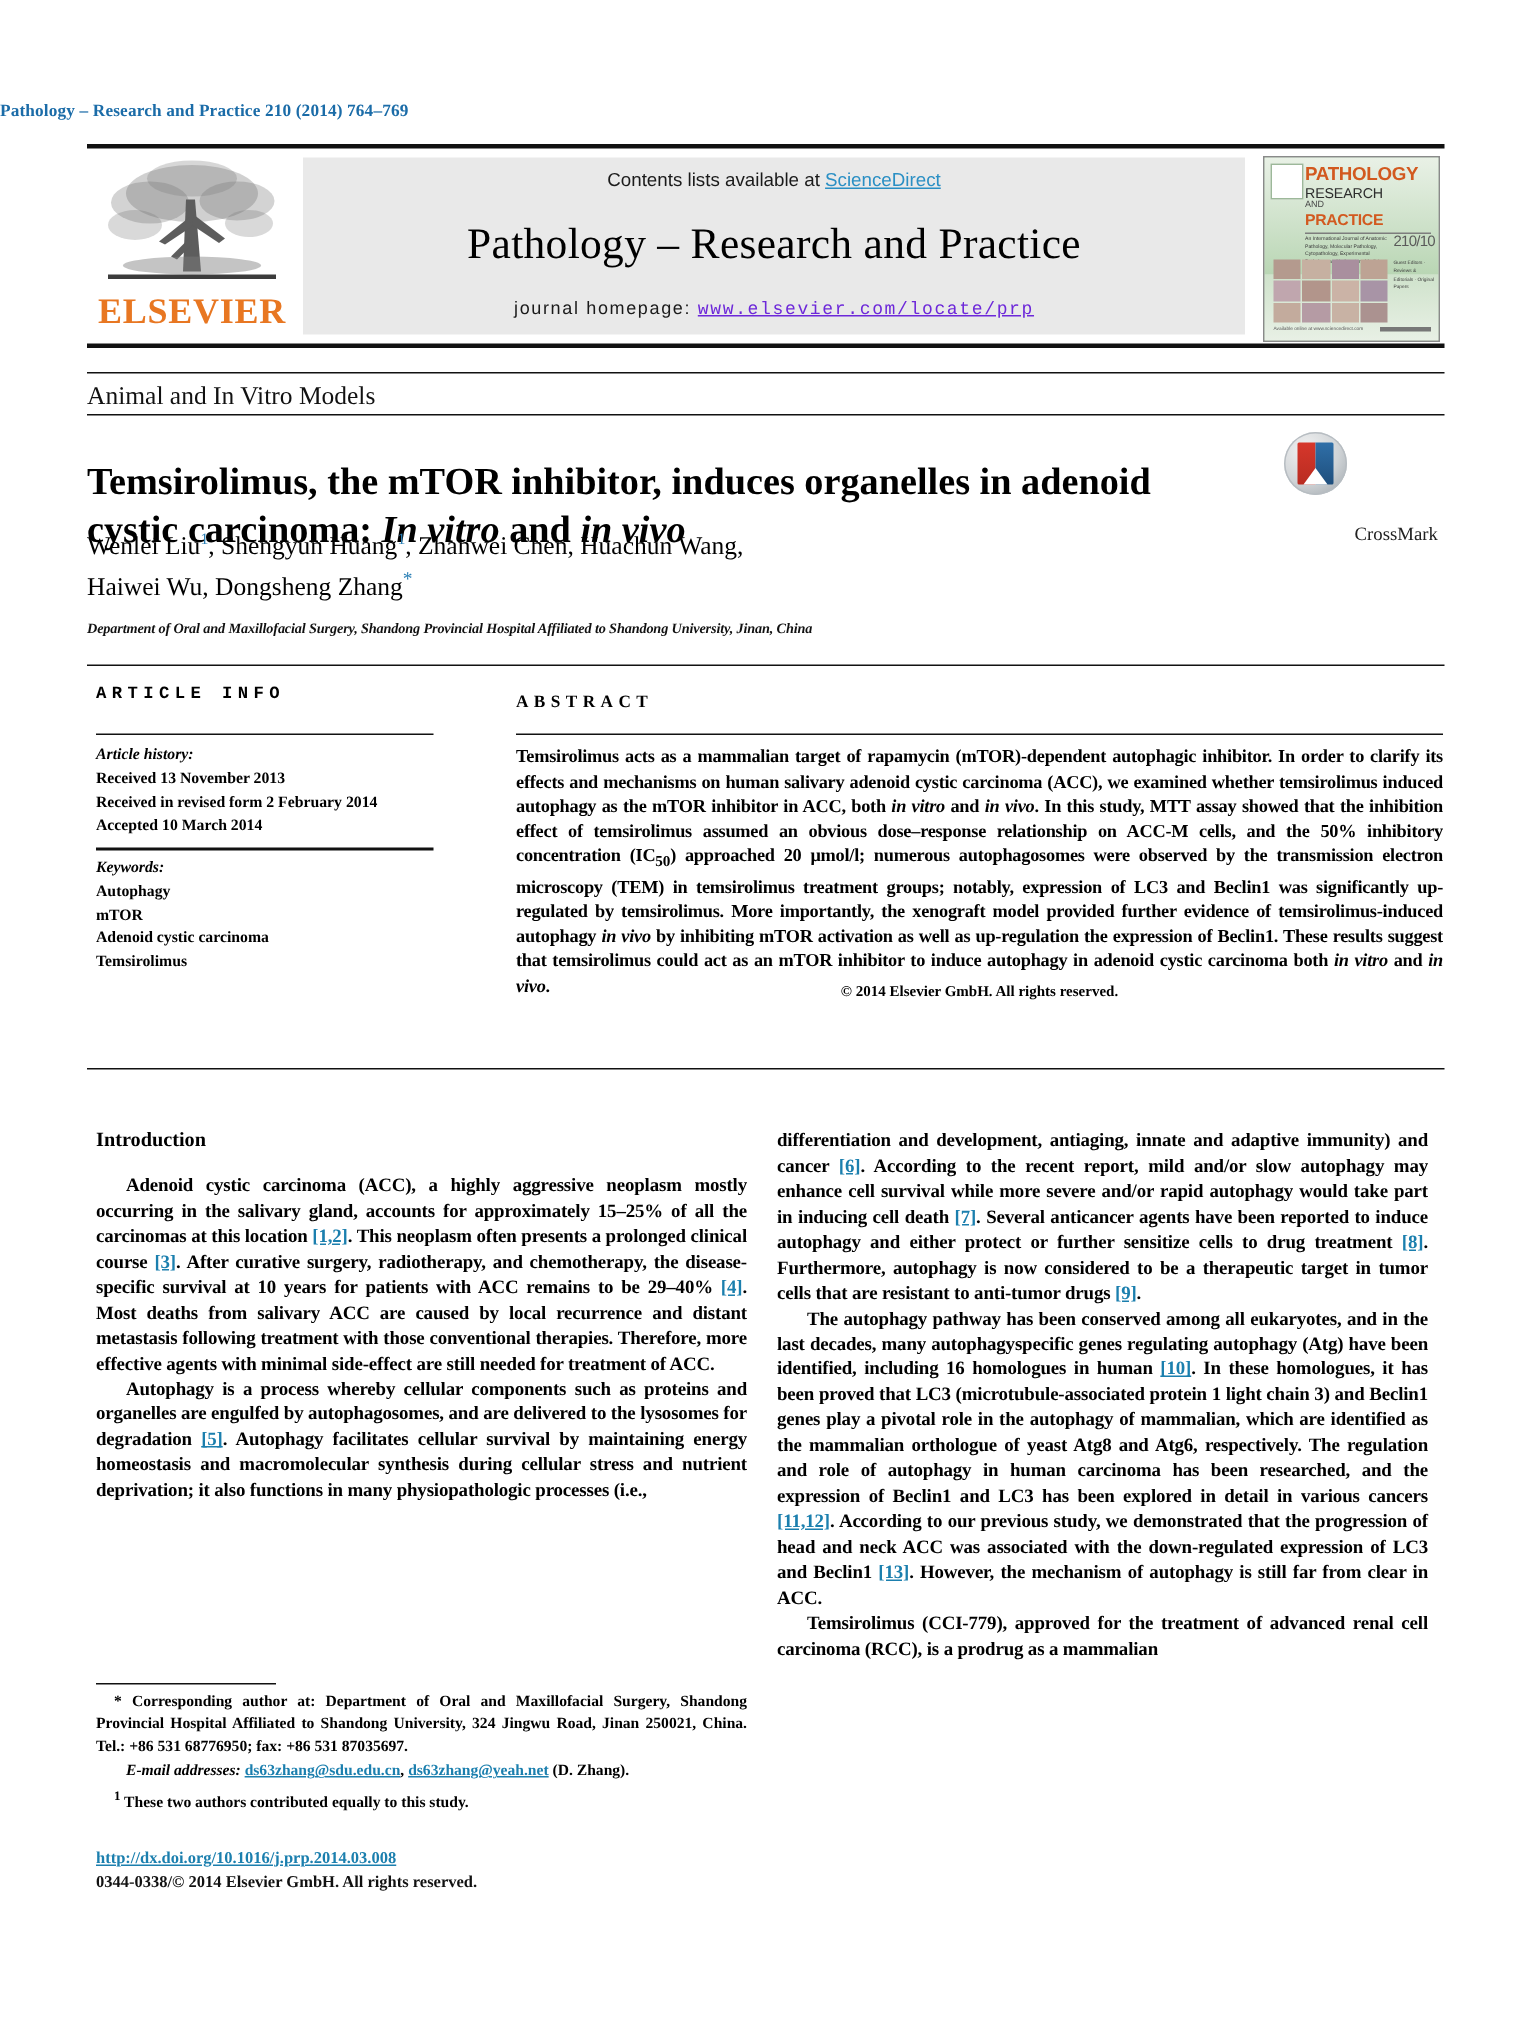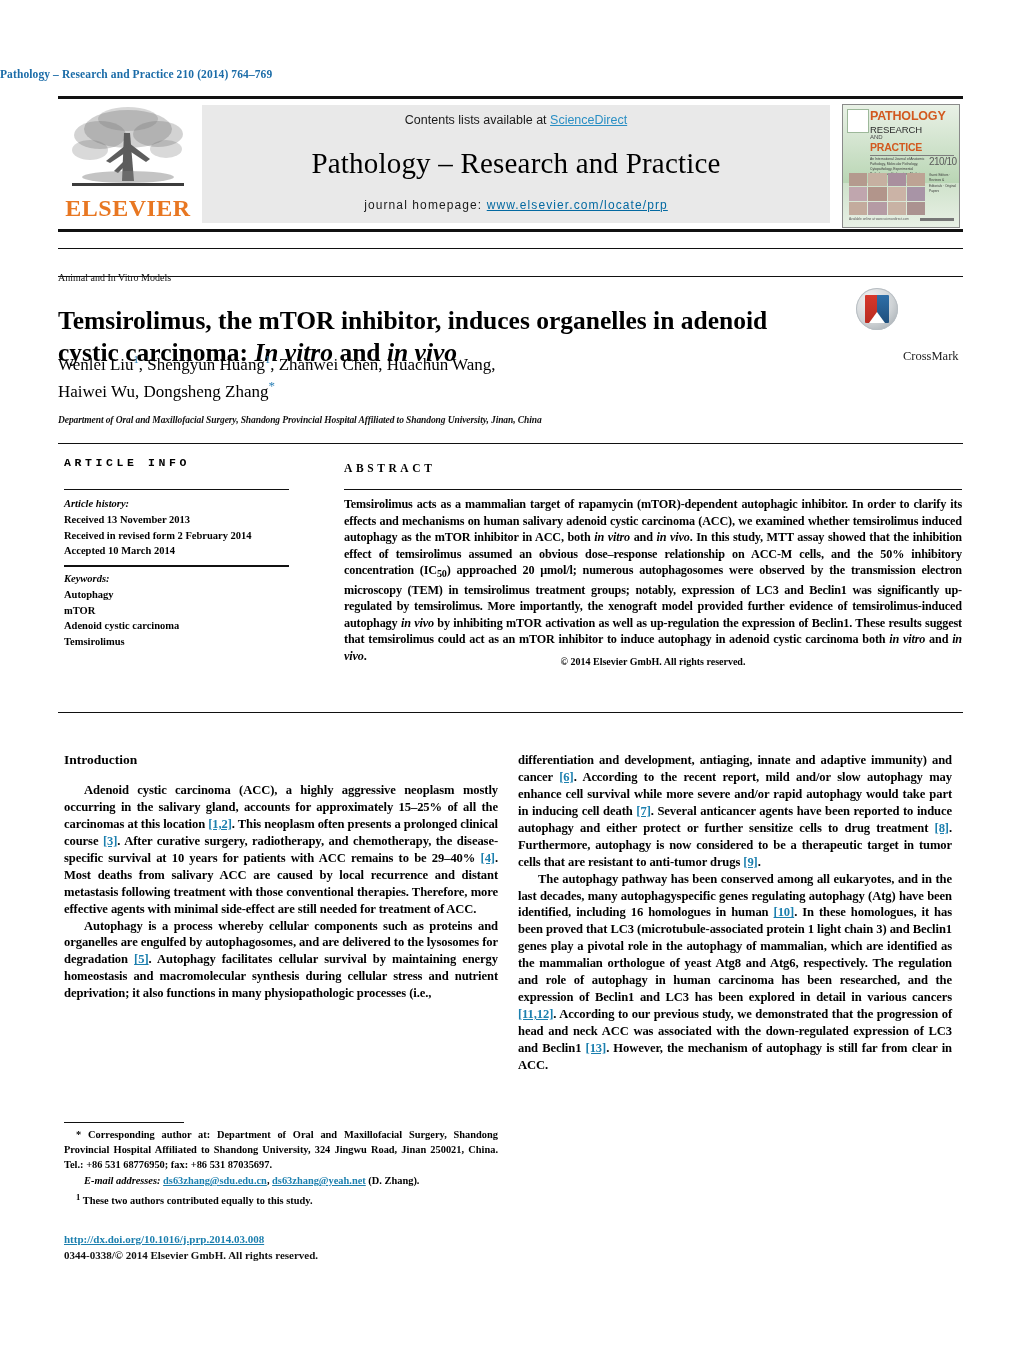--- a/index.html
+++ b/index.html
@@ -90,21 +90,21 @@
   }
   .banner-home {
     position: absolute;
     left: 0; top: 93px; width: 628px;
     text-align: center;
     font-family: "Liberation Sans", sans-serif;
     font-size: 12px;
     letter-spacing: 1.1px;
     color: #1a1a1a;
   }
-  .banner-home .url { color: #0369a1; }
+  .banner-home .url { color: #6d28d9; font-family: Liberation Mono, monospace; }
 
   
   .cover {
     position: absolute;
     left: 842px; top: 104px;
     width: 118px; height: 124px;
     border: 1px solid #8a8a8a;
     background: #cfe3cd;
     box-sizing: border-box;
     overflow: hidden;
@@ -182,22 +182,22 @@
   }
 
   
   .section-rule-top {
     position: absolute;
     left: 58px; top: 248px; width: 905px;
     border-top: 1px solid #111;
   }
   .section-label {
     position: absolute;
-    left: 58px; top: 272px;
-    font-size: 10px;
+    left: 58px; top: 254px;
+    font-size: 17px;
     font-family: "Liberation Serif", serif;
     color:#111;
   }
   .section-rule-bot {
     position: absolute;
     left: 58px; top: 276px; width: 905px;
     border-top: 1px solid #111;
   }
 
   
@@ -494,20 +494,21 @@
 
   <div class="col-left">
     <h2 class="body-head">Introduction</h2>
     <p class="body-p"><span>Adenoid cystic carcinoma (ACC), a highly aggressive neoplasm mostly occurring in the salivary gland, accounts for approximately 15–25% of all the carcinomas at this location </span><a class="ref" href="#">[1,2]</a><span>. This neoplasm often presents a prolonged clinical course </span><a class="ref" href="#">[3]</a><span>. After curative surgery, radiotherapy, and chemotherapy, the disease-specific survival at 10 years for patients with ACC remains to be 29–40% </span><a class="ref" href="#">[4]</a><span>. Most deaths from salivary ACC are caused by local recurrence and distant metastasis following treatment with those conventional therapies. Therefore, more effective agents with minimal side-effect are still needed for treatment of ACC.</span></p>
     <p class="body-p"><span>Autophagy is a process whereby cellular components such as proteins and organelles are engulfed by autophagosomes, and are delivered to the lysosomes for degradation </span><a class="ref" href="#">[5]</a><span>. Autophagy facilitates cellular survival by maintaining energy homeostasis and macromolecular synthesis during cellular stress and nutrient deprivation; it also functions in many physiopathologic processes (i.e.,</span></p>
   </div>
 
   <div class="col-right">
     <p class="body-p" style="text-indent:0"><span>differentiation and development, antiaging, innate and adaptive immunity) and cancer </span><a class="ref" href="#">[6]</a><span>. According to the recent report, mild and/or slow autophagy may enhance cell survival while more severe and/or rapid autophagy would take part in inducing cell death </span><a class="ref" href="#">[7]</a><span>. Several anticancer agents have been reported to induce autophagy and either protect or further sensitize cells to drug treatment </span><a class="ref" href="#">[8]</a><span>. Furthermore, autophagy is now considered to be a therapeutic target in tumor cells that are resistant to anti-tumor drugs </span><a class="ref" href="#">[9]</a><span>.</span></p>
     <p class="body-p"><span>The autophagy pathway has been conserved among all eukaryotes, and in the last decades, many autophagyspecific genes regulating autophagy (Atg) have been identified, including 16 homologues in human </span><a class="ref" href="#">[10]</a><span>. In these homologues, it has been proved that LC3 (microtubule-associated protein 1 light chain 3) and Beclin1 genes play a pivotal role in the autophagy of mammalian, which are identified as the mammalian orthologue of yeast Atg8 and Atg6, respectively. The regulation and role of autophagy in human carcinoma has been researched, and the expression of Beclin1 and LC3 has been explored in detail in various cancers </span><a class="ref" href="#">[11,12]</a><span>. According to our previous study, we demonstrated that the progression of head and neck ACC was associated with the down-regulated expression of LC3 and Beclin1 </span><a class="ref" href="#">[13]</a><span>. However, the mechanism of autophagy is still far from clear in ACC.</span></p>
+    <p class="body-p">Temsirolimus (CCI-779), approved for the treatment of advanced renal cell carcinoma (RCC), is a prodrug as a mammalian</p>
   </div>
 
   <div class="fn-rule"></div>
   <div class="footnotes">
     <p class="fn-p"><span>*</span><span> Corresponding author at: Department of Oral and Maxillofacial Surgery, Shandong Provincial Hospital Affiliated to Shandong University, 324 Jingwu Road, Jinan 250021, China. Tel.: +86 531 68776950; fax: +86 531 87035697.</span></p>
     <p class="fn-p second"><span class="fn-em">E-mail addresses:</span> <a class="mail" href="#">ds63zhang@sdu.edu.cn</a><span>, </span><a class="mail" href="#">ds63zhang@yeah.net</a><span> (D. Zhang).</span></p>
     <p class="fn-p third"><sup>1</sup><span> These two authors contributed equally to this study.</span></p>
   </div>
 
   <a class="doi" href="#">http://dx.doi.org/10.1016/j.prp.2014.03.008</a>

